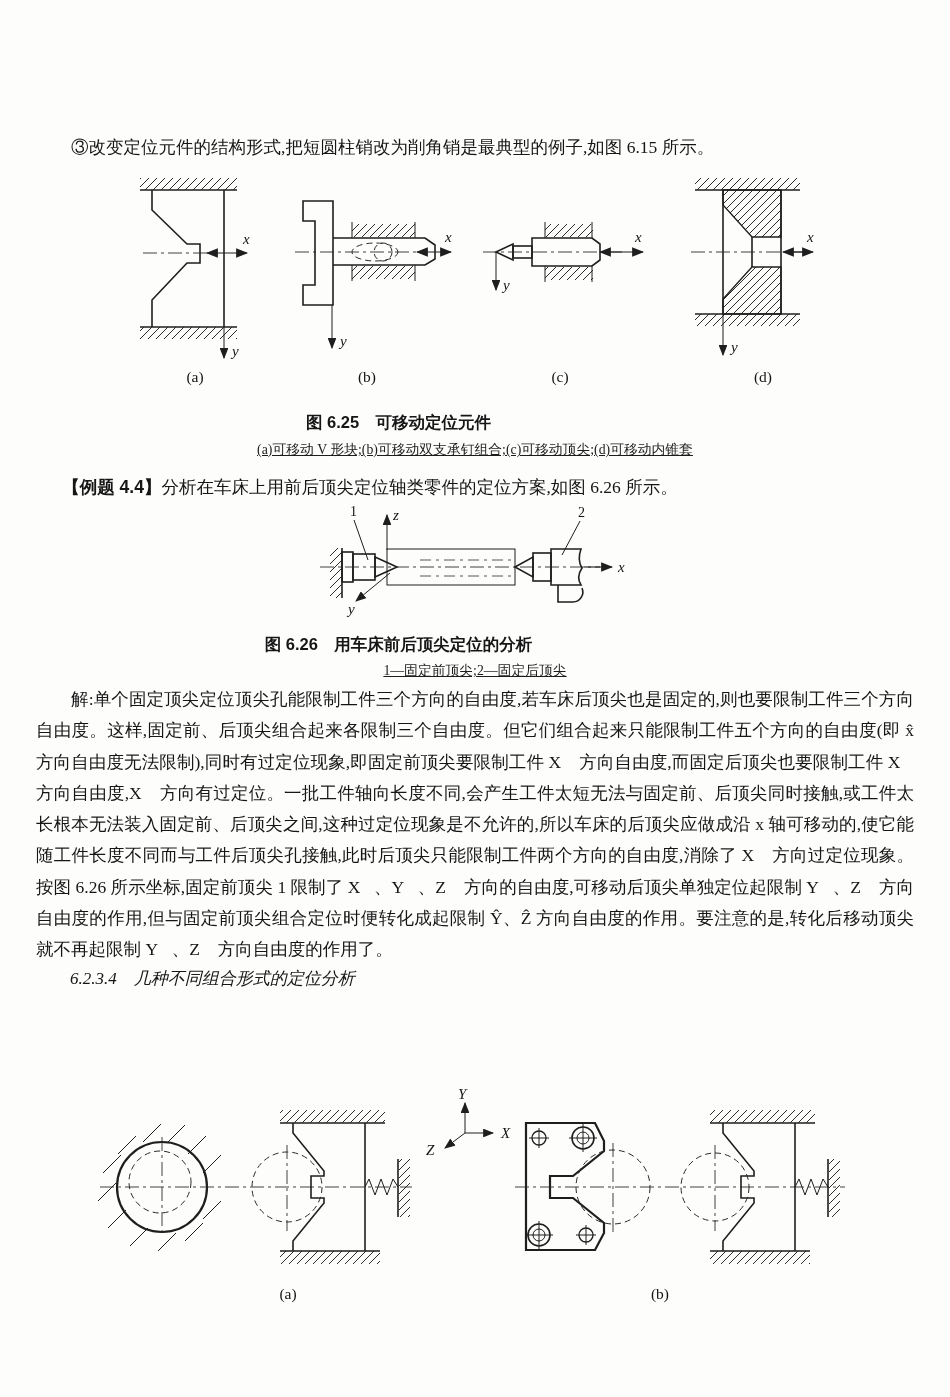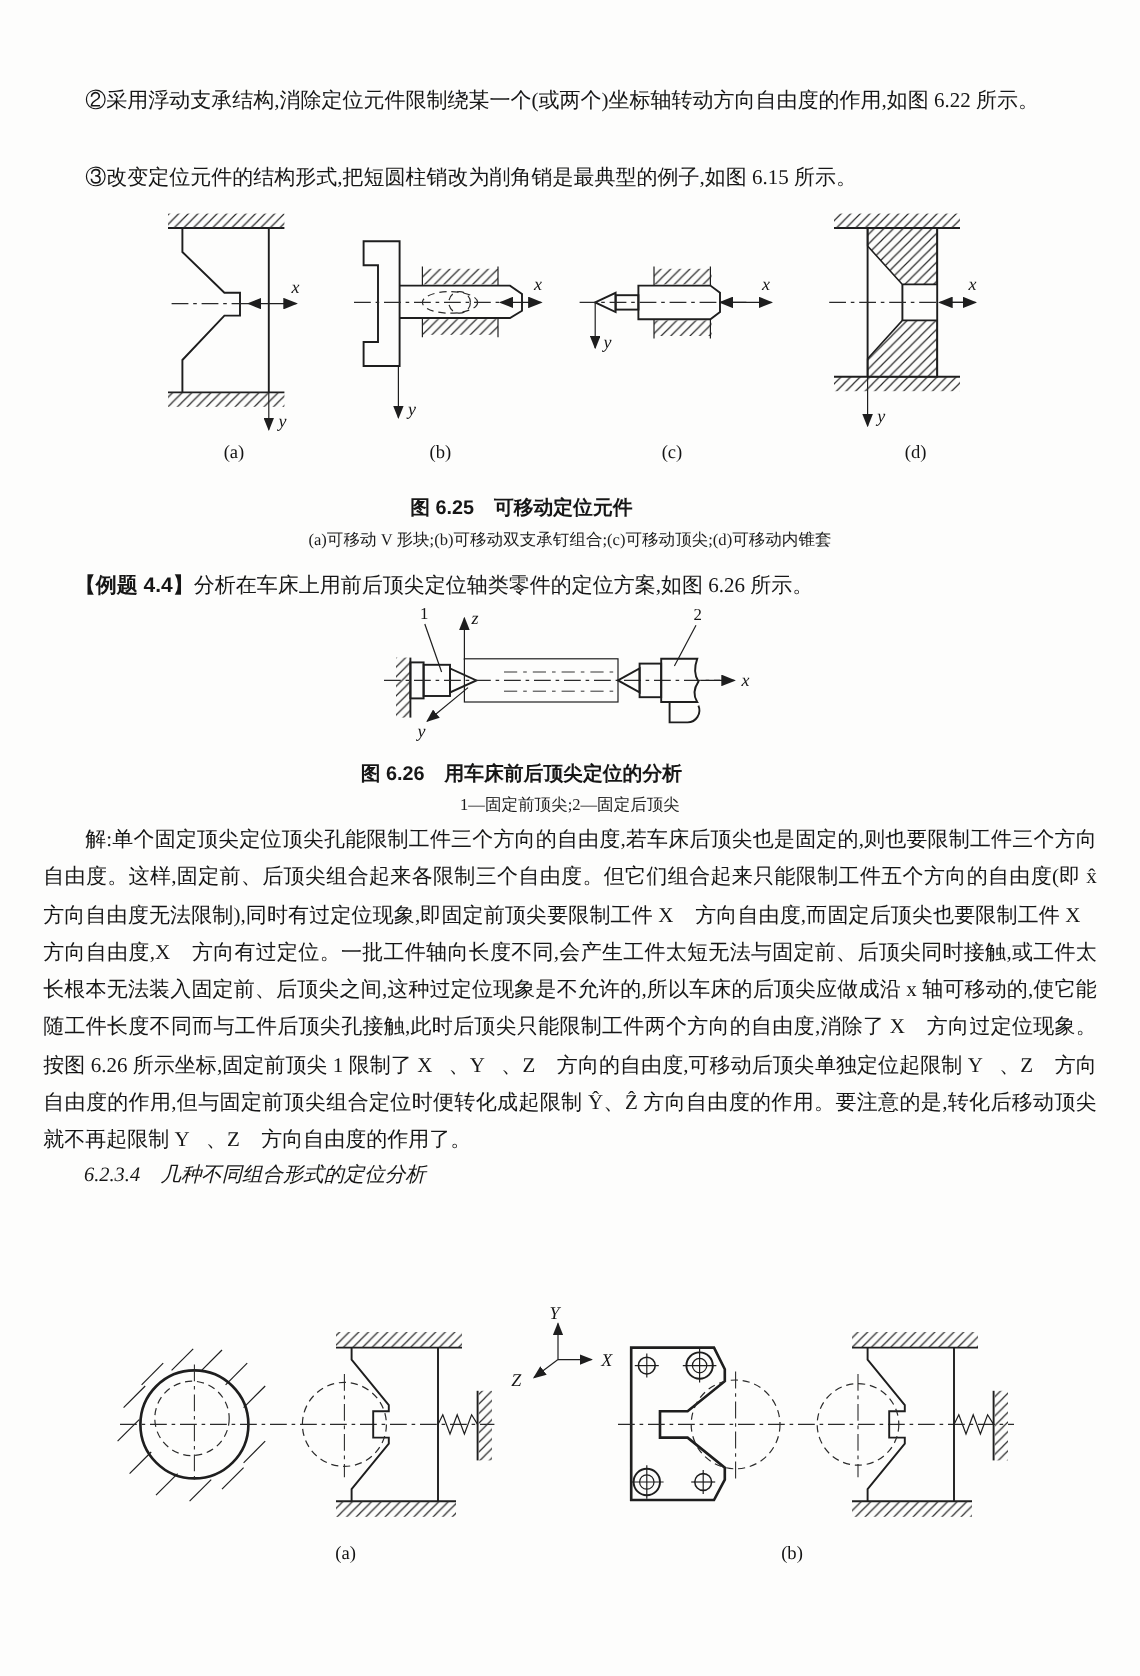--- a/index.html
+++ b/index.html
@@ -9,25 +9,25 @@
     font-family:"Liberation Serif","DejaVu Serif",serif;
   }
   .para{
     position:absolute;left:36px;width:878px;
     font-size:17.5px;line-height:31px;text-align:justify;text-indent:2em;
   }
   .tag{font-family:"Liberation Sans","DejaVu Sans",sans-serif;font-weight:700;}
   .caption{
     position:absolute;left:0;width:797px;text-align:center;
     font-family:"Liberation Sans","DejaVu Sans",sans-serif;
-    font-weight:700;font-size:16.5px;padding-left:36px;
+    font-weight:700;font-size:16.5px;
   }
   .subcaption{
     position:absolute;left:0;width:950px;text-align:center;
-    font-size:13.8px;color:#1c1c1c;
+    font-size:13.8px;color:#1c1c1c;text-decoration:underline;
   }
   .secHead{
     position:absolute;left:36px;width:878px;
     font-size:17px;font-style:italic;text-indent:2em;
   }
   .fig{position:absolute;}
   .fig .tk{stroke:#1e1e1e;stroke-width:1.6;}
   .fig .tk2{stroke:#1e1e1e;stroke-width:2.2;}
   .fig .tn{stroke:#1e1e1e;stroke-width:1;}
   .fig .tn2{stroke:#1e1e1e;stroke-width:1.3;}
@@ -38,21 +38,20 @@
   .fig text{fill:#141414;stroke:none;font-family:"Liberation Serif","DejaVu Serif",serif;}
   .fig .lb{font-style:italic;font-size:15px;}
   .fig .sn{font-size:14px;}
   .fig .cap{font-size:15.5px;text-anchor:middle;}
 </style>
 </head>
 <body>
 
 <div class="page">
 
-  <div class="para" style="top:68px">②采用浮动支承结构,消除定位元件限制绕某一个(或两个)坐标轴转动方向自由度的作用,如图 6.22 所示。</div>
   <div class="para" style="top:132px">③改变定位元件的结构形式,把短圆柱销改为削角销是最典型的例子,如图 6.15 所示。</div>
 
   <svg class="fig" style="left:95px;top:168px" width="780" height="235" viewBox="0 0 780 235">
     <defs>
       <pattern id="p1" width="8" height="8" patternUnits="userSpaceOnUse">
         <path d="M0,8 L8,0 M-2,2 L2,-2 M6,10 L10,6" stroke="#2a2a2a" stroke-width="1" fill="none"></path>
       </pattern>
       <marker id="m1" viewBox="0 0 10 8" refX="9" refY="4" markerWidth="11" markerHeight="8.8" orient="auto-start-reverse">
         <path d="M0,0 L10,4 L0,8 Z" fill="#1e1e1e"></path>
       </marker>

